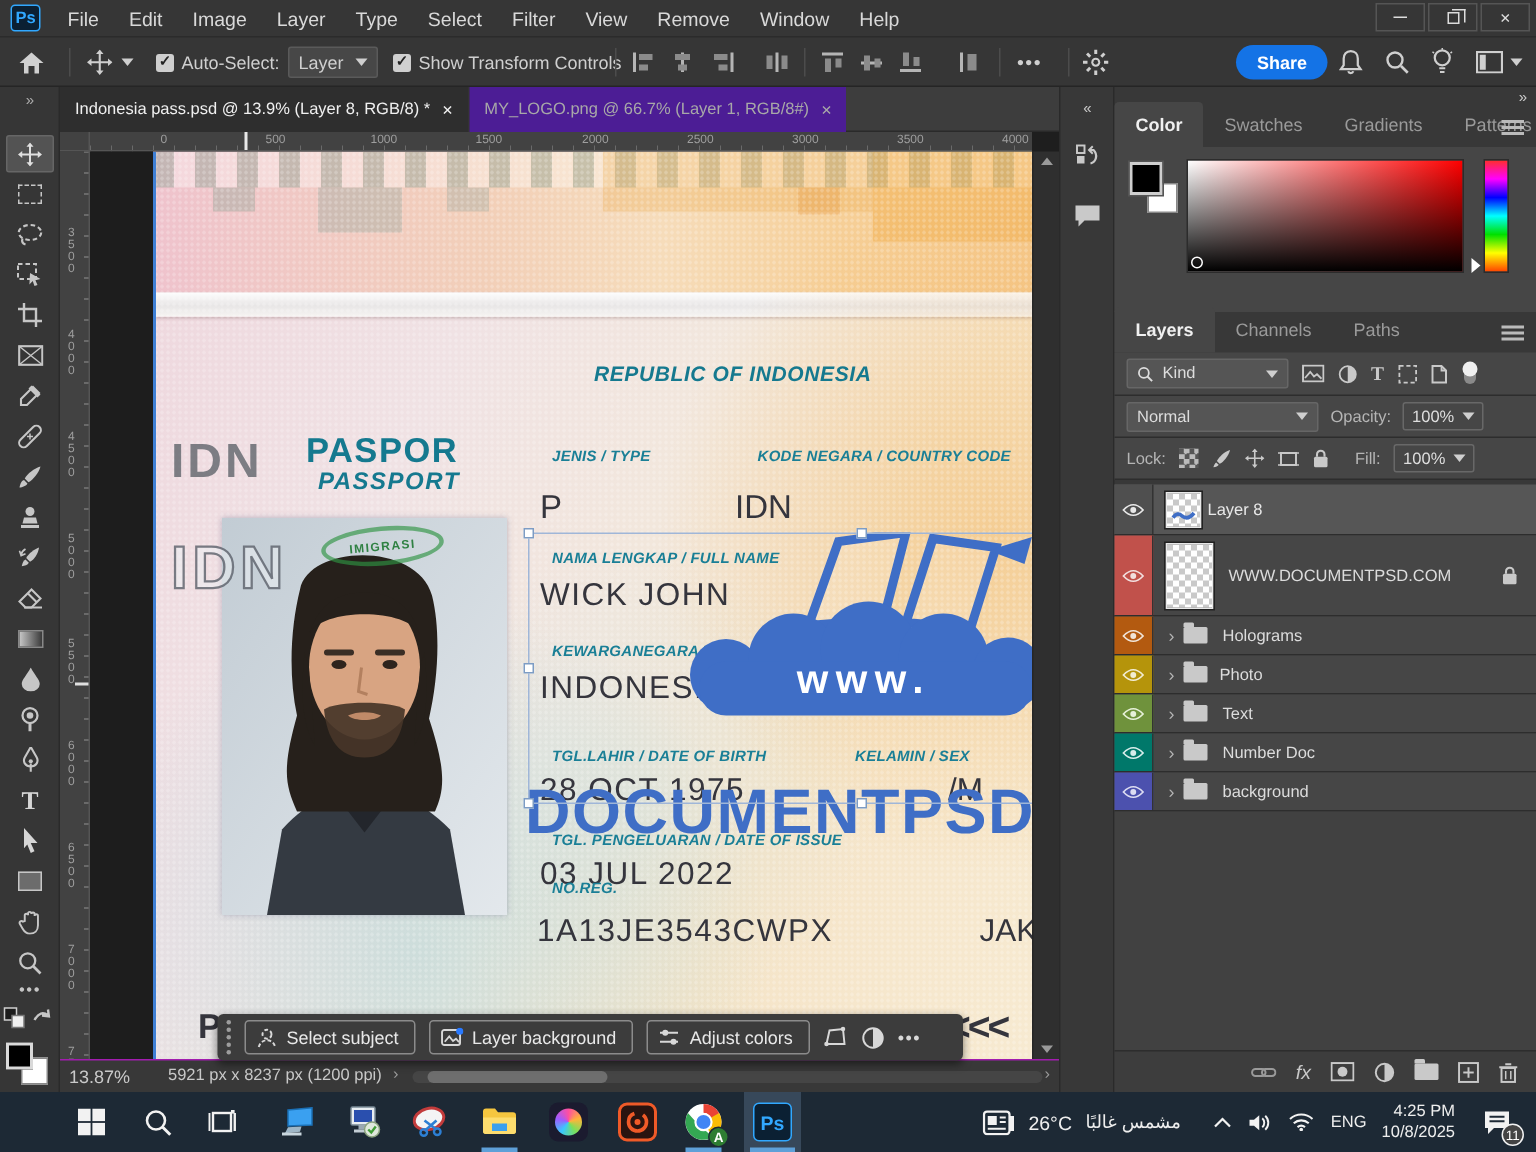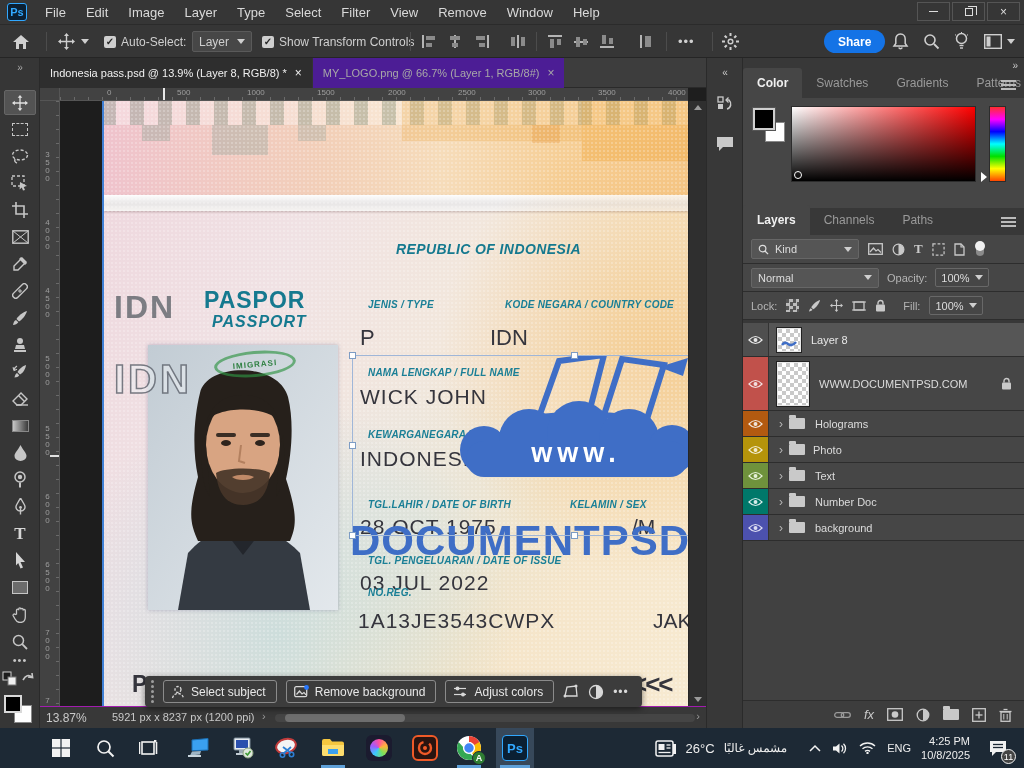--- a/index.html
+++ b/index.html
@@ -589,21 +589,21 @@
           <path d="M1.5 13 C2.5 9.5 5 8.5 7 8.5 C9 8.5 11.5 9.5 12.5 13" fill="none" stroke="#d8d8d8" stroke-width="1.3" stroke-dasharray="2.5 1.5"></path>
         </svg>
       <span>Select subject</span>
     </div>
     <div class="ctx-btn">
       <svg width="15" height="13" viewBox="0 0 15 13">
           <rect x="0.7" y="1.7" width="12" height="10" rx="1.5" fill="none" stroke="#d8d8d8" stroke-width="1.3"></rect>
           <path d="M2.5 9.5 L5.5 6 L8 9 L10 7.5 L12 9.8" fill="none" stroke="#d8d8d8" stroke-width="1.2"></path>
           <circle cx="12.5" cy="2.5" r="2.4" fill="#2979ff"></circle>
         </svg>
-      <span>Remove background</span>
+      <span>Layer background</span>
     </div>
     <div class="ctx-btn">
       <svg width="15" height="13" viewBox="0 0 15 13">
           <line x1="1" y1="3.5" x2="13" y2="3.5" stroke="#d8d8d8" stroke-width="1.2"></line>
           <circle cx="4.5" cy="3.5" r="2" fill="#d8d8d8"></circle>
           <line x1="1" y1="9.5" x2="13" y2="9.5" stroke="#d8d8d8" stroke-width="1.2"></line>
           <circle cx="10" cy="9.5" r="2" fill="#d8d8d8"></circle>
         </svg>
       <span>Adjust colors</span>
     </div>
@@ -762,21 +762,21 @@
           <svg width="15" height="10" viewBox="0 0 16 10">
               <path d="M1 5 Q8 -2.5 15 5 Q8 12.5 1 5 Z" fill="none" stroke="#e8e8e8" stroke-width="1.2"></path>
               <circle cx="8" cy="5" r="2.1" fill="#e8e8e8"></circle>
             </svg>
         </div>
         <div class="checker" style="width:24px;height:24px;margin-left:8px;position:relative;flex:none;">
           <svg width="22" height="22" viewBox="0 0 22 22" style="position:absolute;left:0;top:0;">
               <path d="M4 16 q3 -4 6 -1 q4 3 8 -2" stroke="#3f6ec6" stroke-width="2.5" fill="none"></path>
             </svg>
         </div>
-        <span style="margin-left:10px;color:#e8e8e8;">Layer 8</span>
+        <span style="margin-left:4px;color:#e8e8e8;">Layer 8</span>
       </div>
 
       <div class="lrow" style="top:152px;height:54px;">
         <div class="eyecell" style="background-color: rgb(193, 81, 75);">
           <svg width="15" height="10" viewBox="0 0 16 10">
               <path d="M1 5 Q8 -2.5 15 5 Q8 12.5 1 5 Z" fill="none" stroke="#f2dede" stroke-width="1.2"></path>
               <circle cx="8" cy="5" r="2.1" fill="#f2dede"></circle>
             </svg>
         </div>
         <div class="checker" style="width:32px;height:44px;margin-left:8px;flex:none;"></div>

